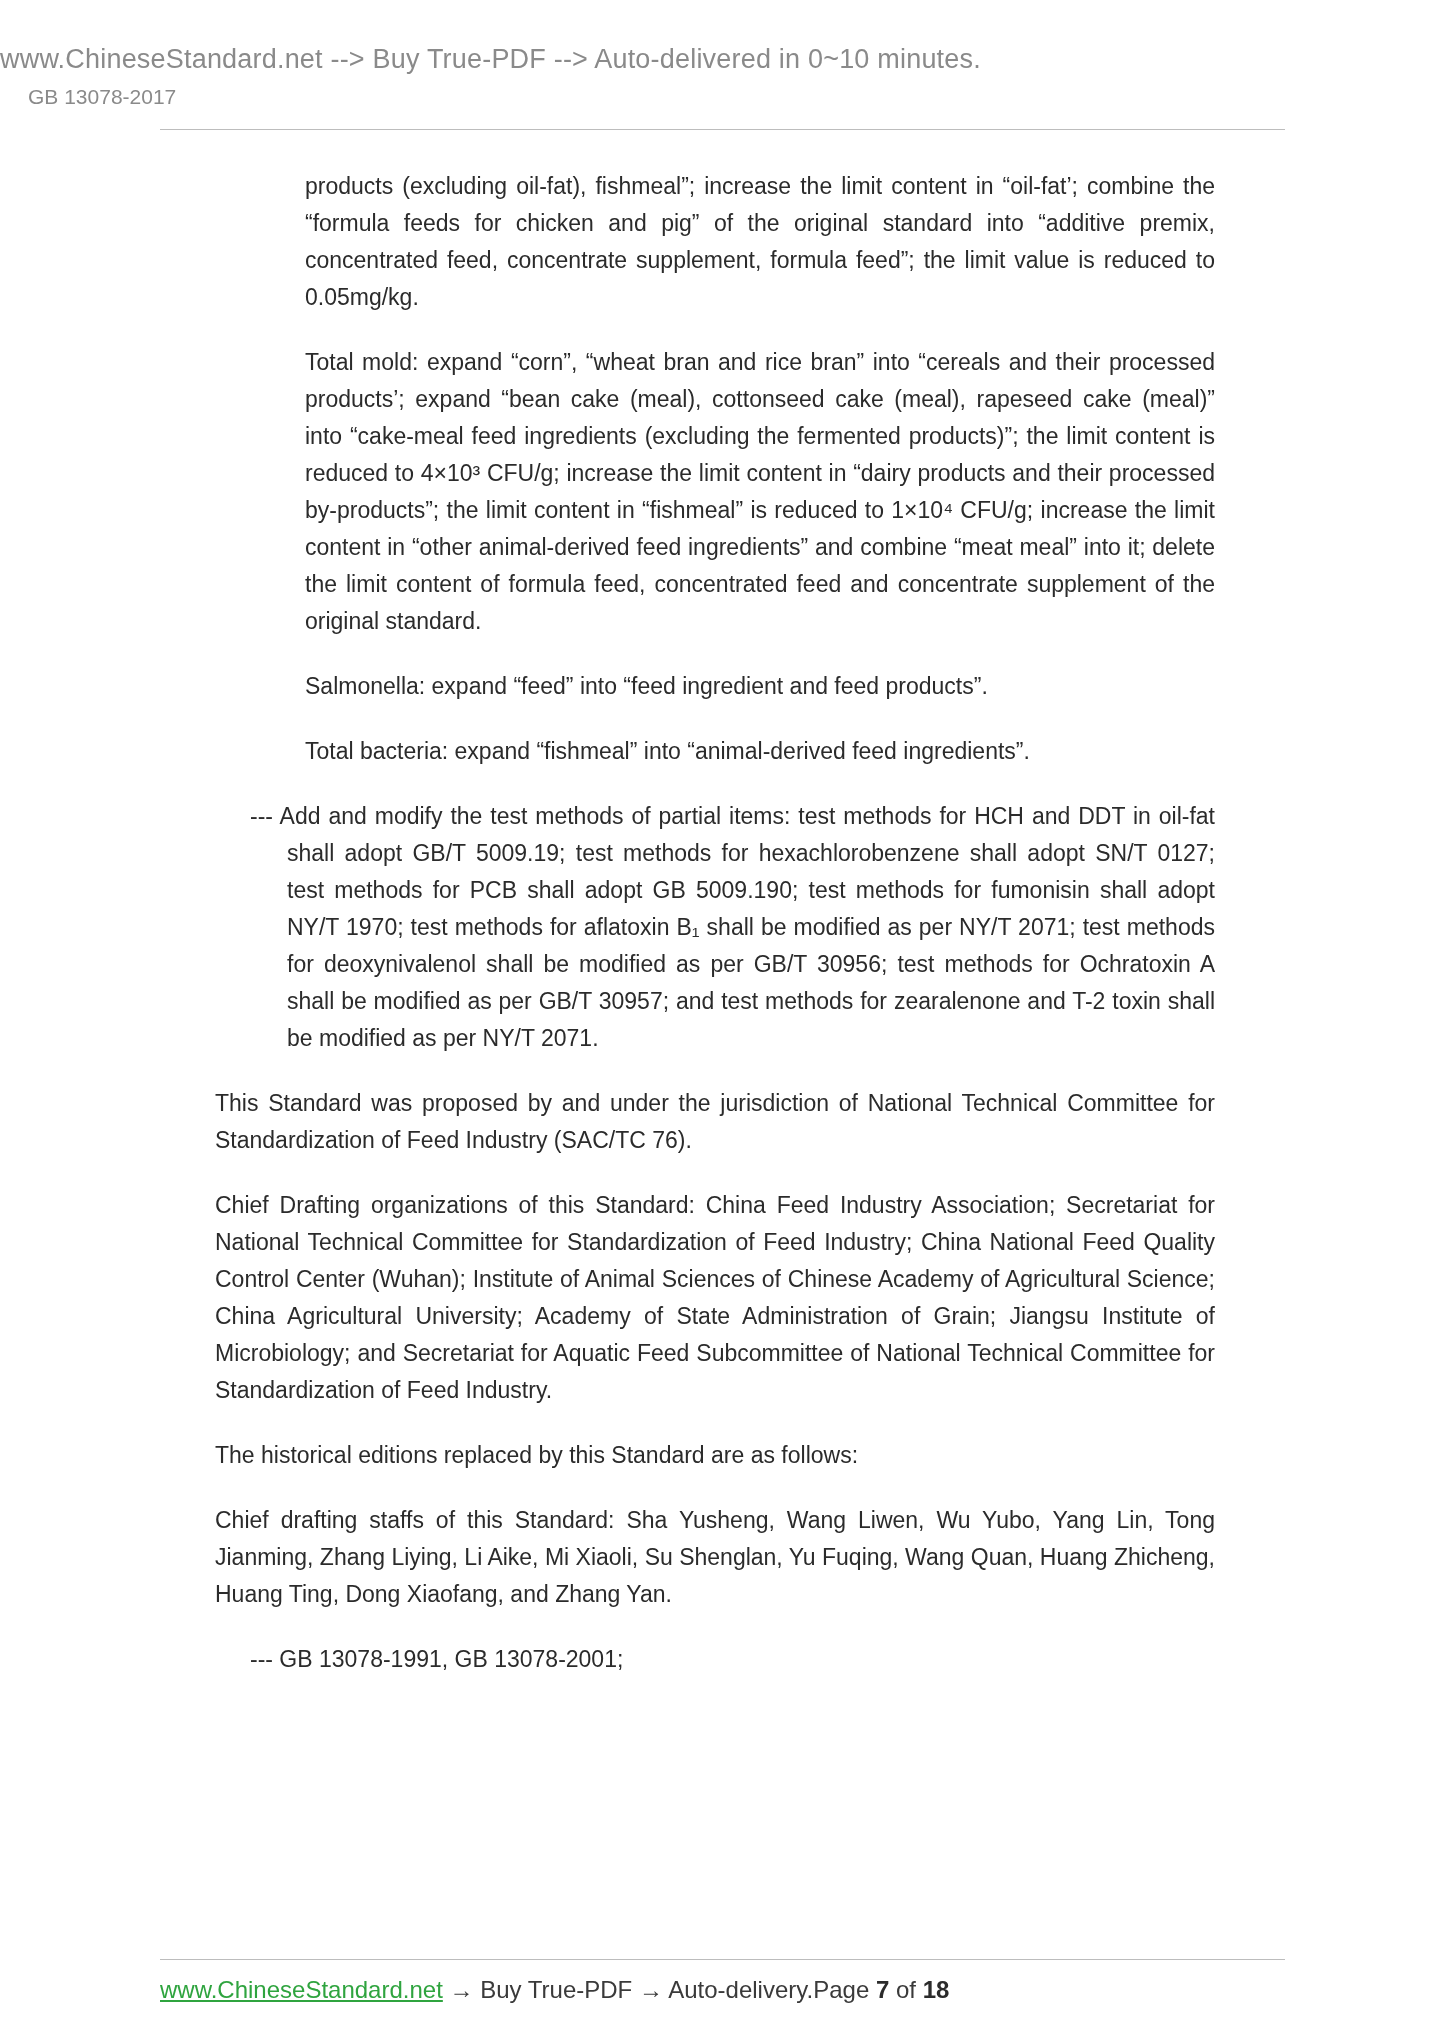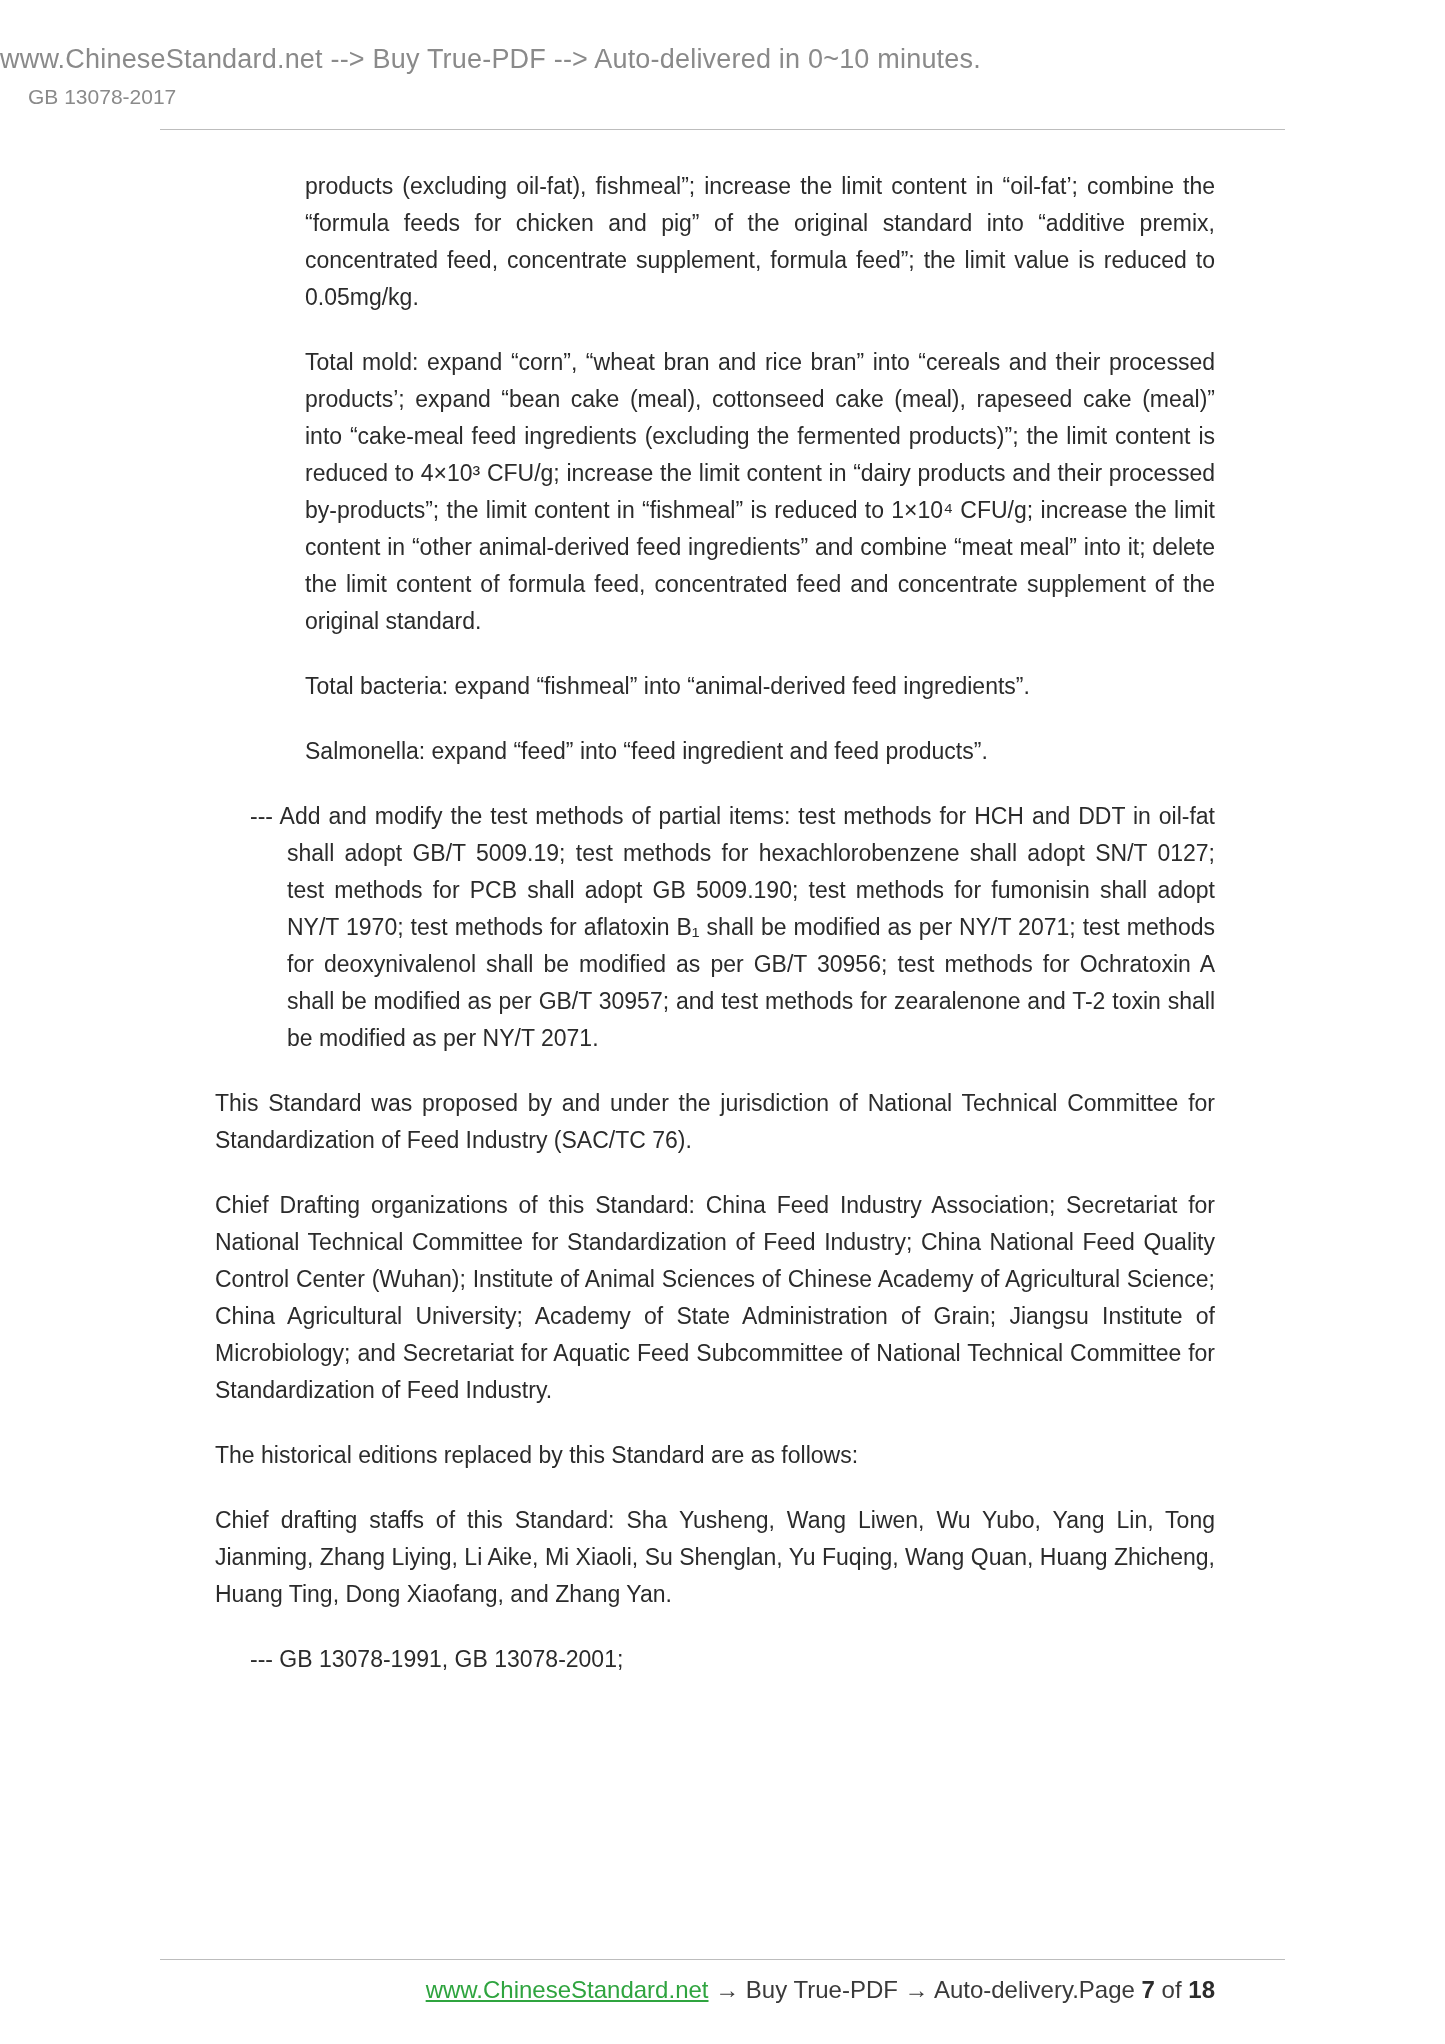--- a/index.html
+++ b/index.html
@@ -23,21 +23,21 @@
     line-height: 37px;
     text-align: justify;
   }
   p.para   { margin-bottom: 28px; }
   p.indent { margin-left: 90px; }
   p.dash   { padding-left: 72px; text-indent: -37px; }
   .footer { position: absolute; left: 160px; right: 160px; bottom: 40px; }
   .footer-rule { border-top: 1px solid #bdbdbd; }
   .footer-row {
     display: flex;
-    justify-content: flex-end;
+    justify-content: flex-start;
     align-items: baseline;
     padding-top: 16px;
     font-size: 24px;
     color: #3a3a3a;
   }
   .footer-left a { text-decoration: underline; cursor: pointer; }
   .footer-right { padding-right: 70px; }
   .footer-right b { font-weight: bold; color: #2b2b2b; }
 </style>
 </head>
@@ -48,22 +48,22 @@
   <div class="header">
     <div class="banner">www.ChineseStandard.net --&gt; Buy True-PDF --&gt; Auto-delivered in 0~10 minutes.</div>
     <div class="docid">GB 13078-2017</div>
   </div>
 
   <div class="rule"></div>
 
   <div class="content">
     <p class="para indent">products (excluding oil-fat), fishmeal”; increase the limit content in “oil-fat’; combine the “formula feeds for chicken and pig” of the original standard into “additive premix, concentrated feed, concentrate supplement, formula feed”; the limit value is reduced to 0.05mg/kg.</p>
     <p class="para indent">Total mold: expand “corn”, “wheat bran and rice bran” into “cereals and their processed products’; expand “bean cake (meal), cottonseed cake (meal), rapeseed cake (meal)” into “cake-meal feed ingredients (excluding the fermented products)”; the limit content is reduced to 4×10³ CFU/g; increase the limit content in “dairy products and their processed by-products”; the limit content in “fishmeal” is reduced to 1×10⁴ CFU/g; increase the limit content in “other animal-derived feed ingredients” and combine “meat meal” into it; delete the limit content of formula feed, concentrated feed and concentrate supplement of the original standard.</p>
+    <p class="para indent">Salmonella: expand “feed” into “feed ingredient and feed products”.</p>
     <p class="para indent">Total bacteria: expand “fishmeal” into “animal-derived feed ingredients”.</p>
-    <p class="para indent">Salmonella: expand “feed” into “feed ingredient and feed products”.</p>
     <p class="para dash">--- Add and modify the test methods of partial items: test methods for HCH and DDT in oil-fat shall adopt GB/T 5009.19; test methods for hexachlorobenzene shall adopt SN/T 0127; test methods for PCB shall adopt GB 5009.190; test methods for fumonisin shall adopt NY/T 1970; test methods for aflatoxin B₁ shall be modified as per NY/T 2071; test methods for deoxynivalenol shall be modified as per GB/T 30956; test methods for Ochratoxin A shall be modified as per GB/T 30957; and test methods for zearalenone and T-2 toxin shall be modified as per NY/T 2071.</p>
     <p class="para">This Standard was proposed by and under the jurisdiction of National Technical Committee for Standardization of Feed Industry (SAC/TC 76).</p>
     <p class="para">Chief Drafting organizations of this Standard: China Feed Industry Association; Secretariat for National Technical Committee for Standardization of Feed Industry; China National Feed Quality Control Center (Wuhan); Institute of Animal Sciences of Chinese Academy of Agricultural Science; China Agricultural University; Academy of State Administration of Grain; Jiangsu Institute of Microbiology; and Secretariat for Aquatic Feed Subcommittee of National Technical Committee for Standardization of Feed Industry.</p>
     <p class="para">The historical editions replaced by this Standard are as follows:</p>
     <p class="para">Chief drafting staffs of this Standard: Sha Yusheng, Wang Liwen, Wu Yubo, Yang Lin, Tong Jianming, Zhang Liying, Li Aike, Mi Xiaoli, Su Shenglan, Yu Fuqing, Wang Quan, Huang Zhicheng, Huang Ting, Dong Xiaofang, and Zhang Yan.</p>
     <p class="para dash">--- GB 13078-1991, GB 13078-2001;</p>
   </div>
 
   <div class="footer">
     <div class="footer-rule"></div>

